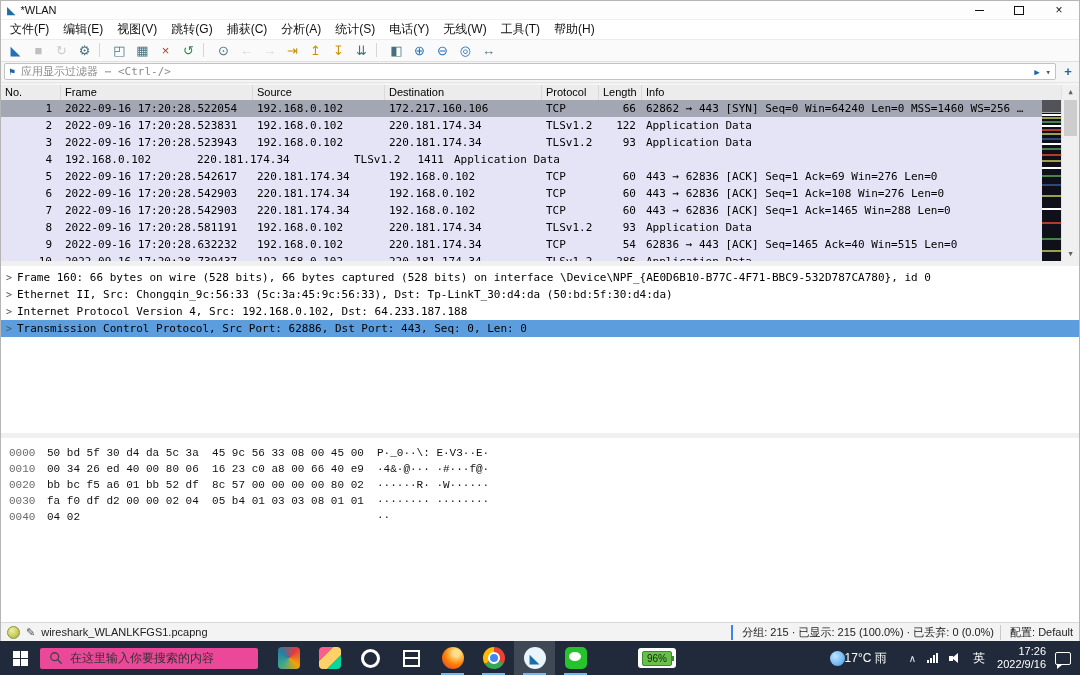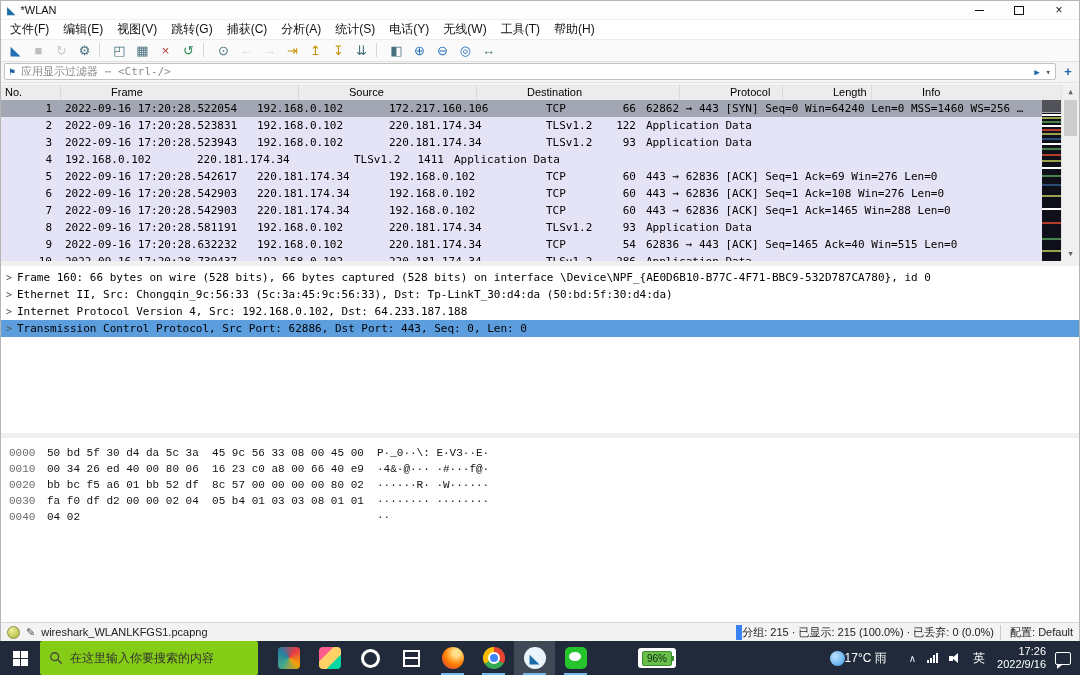--- a/index.html
+++ b/index.html
@@ -31,21 +31,21 @@
   .bookmark{color:var(--accent-blue,#2065a8);font-size:10px;}
   .filter-placeholder{color:#8b8b8b;flex:1;white-space:nowrap;overflow:hidden;}
   .filter-apply{color:var(--accent-blue,#2065a8);font-size:9px;}
   .filter-dd{color:#555;font-size:9px;}
   .filter-plus{width:16px;text-align:center;color:var(--accent-blue,#2065a8);font-weight:bold;font-size:13px;}
   .gap{height:2px;background:#f5f5f5;}
   
   .packet-pane{position:relative;height:178px;background:#fff;overflow:hidden;
     font-family:"DejaVu Sans Mono",monospace;font-size:11px;}
   .pl-header{position:absolute;top:0;left:0;right:17px;height:15px;display:flex;background:#ececec;
-    border-bottom:1px solid #cfcfcf;font-family:"Liberation Sans",sans-serif;font-size:11px;color:#000;gap:46px;}
+    border-bottom:1px solid #cfcfcf;font-family:"Liberation Sans",sans-serif;font-size:11px;color:#000;}
   .pl-h{padding:0 4px;border-right:1px solid #d9d9d9;box-sizing:border-box;white-space:nowrap;overflow:hidden;line-height:15px;}
   .pl-h:nth-child(1){width:60px}.pl-h:nth-child(2){width:192px}.pl-h:nth-child(3){width:132px}
   .pl-h:nth-child(4){width:157px}.pl-h:nth-child(5){width:57px}.pl-h:nth-child(6){width:43px}
   .pl-h:nth-child(7){flex:1;border-right:none}
   .pl-rows{position:absolute;top:15px;left:0;right:37px;bottom:0;overflow:hidden;}
   .pl-row{display:flex;height:17px;line-height:17px;background:var(--row-lavender,#e4e4f6);white-space:nowrap;color:#000;}
   .pl-row.selected{background:var(--row-selected,#a2a7b3);}
   .cell{padding-left:4px;box-sizing:border-box;overflow:hidden;white-space:nowrap;}
   .c-no{width:60px;text-align:right;padding-right:9px;padding-left:0;}
   .c-time{width:192px}.c-src{width:132px}.c-dst{width:157px}.c-proto{width:57px}
@@ -74,29 +74,29 @@
   .hx-bytes{width:330px;}
   .hx-ascii{flex:1;}
   
   .statusbar{height:18px;background:#f3f3f3;border-top:1px solid #d9d9d9;display:flex;align-items:center;
     font-size:11px;color:#222;padding:0 6px;gap:6px;}
   .expert-dot{width:11px;height:11px;border-radius:50%;background:radial-gradient(circle at 35% 30%,#eef19e,#a9b133);
     border:1px solid #8a9040;display:inline-block;}
   .pencil{color:#555;font-size:11px;}
   .sb-file{white-space:nowrap;overflow:hidden;}
   .sb-spacer{flex:1;}
-  .sb-stats{border-left:6px solid #3b82f6;white-space:nowrap;}
+  .sb-stats{border-left:2px solid #3b82f6;padding-left:9px;white-space:nowrap;}
   .sb-profile{border-left:1px solid #c9c9c9;padding-left:9px;white-space:nowrap;}
   
   .taskbar{position:absolute;left:0;right:0;bottom:0;height:34px;background:var(--taskbar-bg,#202a3a);
     display:flex;align-items:center;color:#fff;}
   .start{width:40px;height:34px;display:flex;align-items:center;justify-content:center;}
   .win-logo{display:grid;grid-template-columns:7px 7px;grid-template-rows:7px 7px;gap:1px;}
   .win-logo i{background:#fff;display:block;}
-  .tb-search{width:200px;height:34px;background:#84cc16;border-radius:2px;display:flex;align-items:center;
+  .tb-search{width:200px;height:21px;background:#ec4899;border-radius:2px;display:flex;align-items:center;
     gap:7px;padding:0 9px;color:#333;font-size:12px;white-space:nowrap;overflow:hidden;}
   .tb-apps{display:flex;align-items:center;margin-left:10px;}
   .tb-app{width:41px;height:34px;display:flex;align-items:center;justify-content:center;position:relative;}
   .tb-app.running::after{content:"";position:absolute;bottom:0;left:9px;right:9px;height:2px;background:#76b9ed;}
   .tb-app.active{background:rgba(255,255,255,.14);}
   .icon-paint{width:22px;height:22px;border-radius:4px;background:conic-gradient(from 40deg,#e63946,#f1a208,#43aa8b,#277da1,#e63946);}
   .icon-gallery{width:22px;height:22px;border-radius:4px;background:linear-gradient(135deg,#ff5d8f 0 33%,#ffd166 33% 66%,#06d6a0 66%);}
   .icon-circle{width:19px;height:19px;border-radius:50%;border:3px solid #fff;box-sizing:border-box;}
   .icon-grid{width:17px;height:17px;border:2px solid #fff;box-sizing:border-box;position:relative;}
   .icon-grid::after{content:"";position:absolute;left:0;right:0;top:50%;margin-top:-1px;height:2px;background:#fff;}

